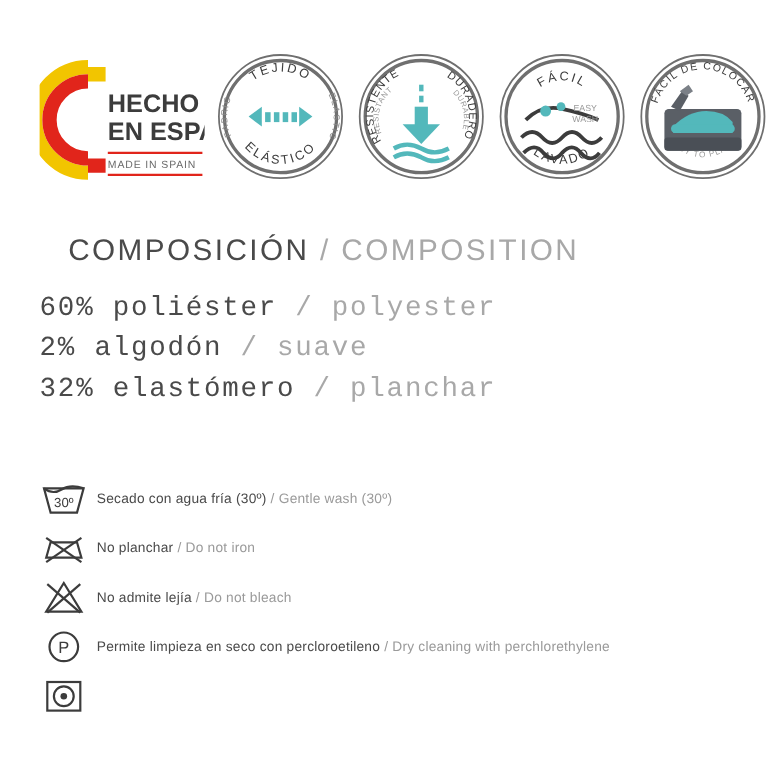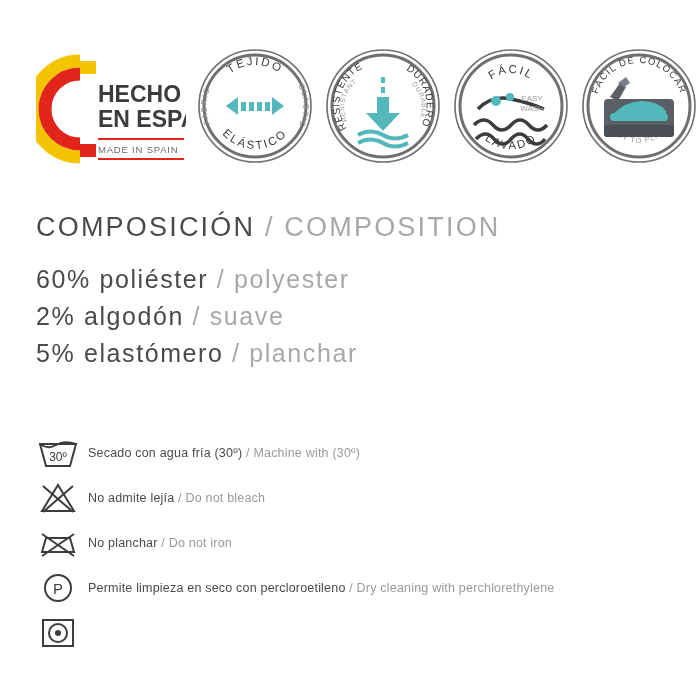--- a/index.html
+++ b/index.html
@@ -46,32 +46,34 @@
     left: 36px;
     top: 212px;
     width: 630px;
   }
   .comp-title {
     font-size: 27px;
     letter-spacing: 2.2px;
     color: #4a4a4a;
     font-weight: 400;
     white-space: nowrap;
+    margin-left: 26px;
   }
   .comp-title .sep { color: #a8a8a8; }
   .comp-title .en { color: #a8a8a8; }
   .comp-lines {
     margin-top: 22px;
   }
   .comp-line {
     font-size: 25px;
     letter-spacing: 1.6px;
     color: #4a4a4a;
     margin-bottom: 8px;
     white-space: nowrap;
+    font-family: Liberation Mono, monospace;
   }
   .comp-line .sep { color: #a8a8a8; }
   .comp-line .en { color: #a8a8a8; }
 
   
   .care {
     position: absolute;
     left: 36px;
     top: 432px;
     width: 640px;
@@ -252,41 +254,56 @@
         <span>60% poliéster</span>
         <span class="sep">/</span>
         <span class="en">polyester</span>
       </div>
       <div class="comp-line">
         <span>2% algodón</span>
         <span class="sep">/</span>
         <span class="en">suave</span>
       </div>
       <div class="comp-line">
-        <span>5% elastómero</span>
+        <span>32% elastómero</span>
         <span class="sep">/</span>
         <span class="en">planchar</span>
       </div>
     </div>
   </div>
 
   <div class="care">
 
     <div class="care-row">
       <div class="care-icon">
         <svg width="44" height="34" viewBox="0 0 44 34">
           <path d="M4 8 L40 8 L34 30 L10 30 Z" fill="none" stroke="#3c3c3c" stroke-width="2"></path>
           <path d="M4 8 q8 6 16 1 q8 -5 20 -1" fill="none" stroke="#3c3c3c" stroke-width="2"></path>
           <text x="22" y="25" font-family="Liberation Sans, sans-serif" font-size="12" text-anchor="middle" fill="#3c3c3c">30º</text>
         </svg>
       </div>
       <div class="care-text">
         <span>Secado con agua fría (30º)</span>
         <span class="sep">/</span>
-        <span class="en">Machine with (30º)</span>
+        <span class="en">Gentle wash (30º)</span>
+      </div>
+    </div>
+
+    <div class="care-row">
+      <div class="care-icon">
+        <svg width="44" height="34" viewBox="0 0 44 34">
+          <path d="M6 26 L10 12 L34 12 L38 26 Z" fill="none" stroke="#3c3c3c" stroke-width="2"></path>
+          <line x1="6" y1="8" x2="38" y2="30" stroke="#3c3c3c" stroke-width="2"></line>
+          <line x1="38" y1="8" x2="6" y2="30" stroke="#3c3c3c" stroke-width="2"></line>
+        </svg>
+      </div>
+      <div class="care-text">
+        <span>No planchar</span>
+        <span class="sep">/</span>
+        <span class="en">Do not iron</span>
       </div>
     </div>
 
     <div class="care-row">
       <div class="care-icon">
         <svg width="44" height="34" viewBox="0 0 44 34">
           <path d="M22 4 L38 30 L6 30 Z" fill="none" stroke="#3c3c3c" stroke-width="2"></path>
           <line x1="7" y1="5" x2="37" y2="31" stroke="#3c3c3c" stroke-width="2"></line>
           <line x1="37" y1="5" x2="7" y2="31" stroke="#3c3c3c" stroke-width="2"></line>
         </svg>
@@ -294,35 +311,20 @@
       <div class="care-text">
         <span>No admite lejía</span>
         <span class="sep">/</span>
         <span class="en">Do not bleach</span>
       </div>
     </div>
 
     <div class="care-row">
       <div class="care-icon">
         <svg width="44" height="34" viewBox="0 0 44 34">
-          <path d="M6 26 L10 12 L34 12 L38 26 Z" fill="none" stroke="#3c3c3c" stroke-width="2"></path>
-          <line x1="6" y1="8" x2="38" y2="30" stroke="#3c3c3c" stroke-width="2"></line>
-          <line x1="38" y1="8" x2="6" y2="30" stroke="#3c3c3c" stroke-width="2"></line>
-        </svg>
-      </div>
-      <div class="care-text">
-        <span>No planchar</span>
-        <span class="sep">/</span>
-        <span class="en">Do not iron</span>
-      </div>
-    </div>
-
-    <div class="care-row">
-      <div class="care-icon">
-        <svg width="44" height="34" viewBox="0 0 44 34">
           <circle cx="22" cy="17" r="13" fill="none" stroke="#3c3c3c" stroke-width="2"></circle>
           <text x="22" y="23" font-family="Liberation Sans, sans-serif" font-size="15" text-anchor="middle" fill="#3c3c3c">P</text>
         </svg>
       </div>
       <div class="care-text">
         <span>Permite limpieza en seco con percloroetileno</span>
         <span class="sep">/</span>
         <span class="en">Dry cleaning with perchlorethylene</span>
       </div>
     </div>

